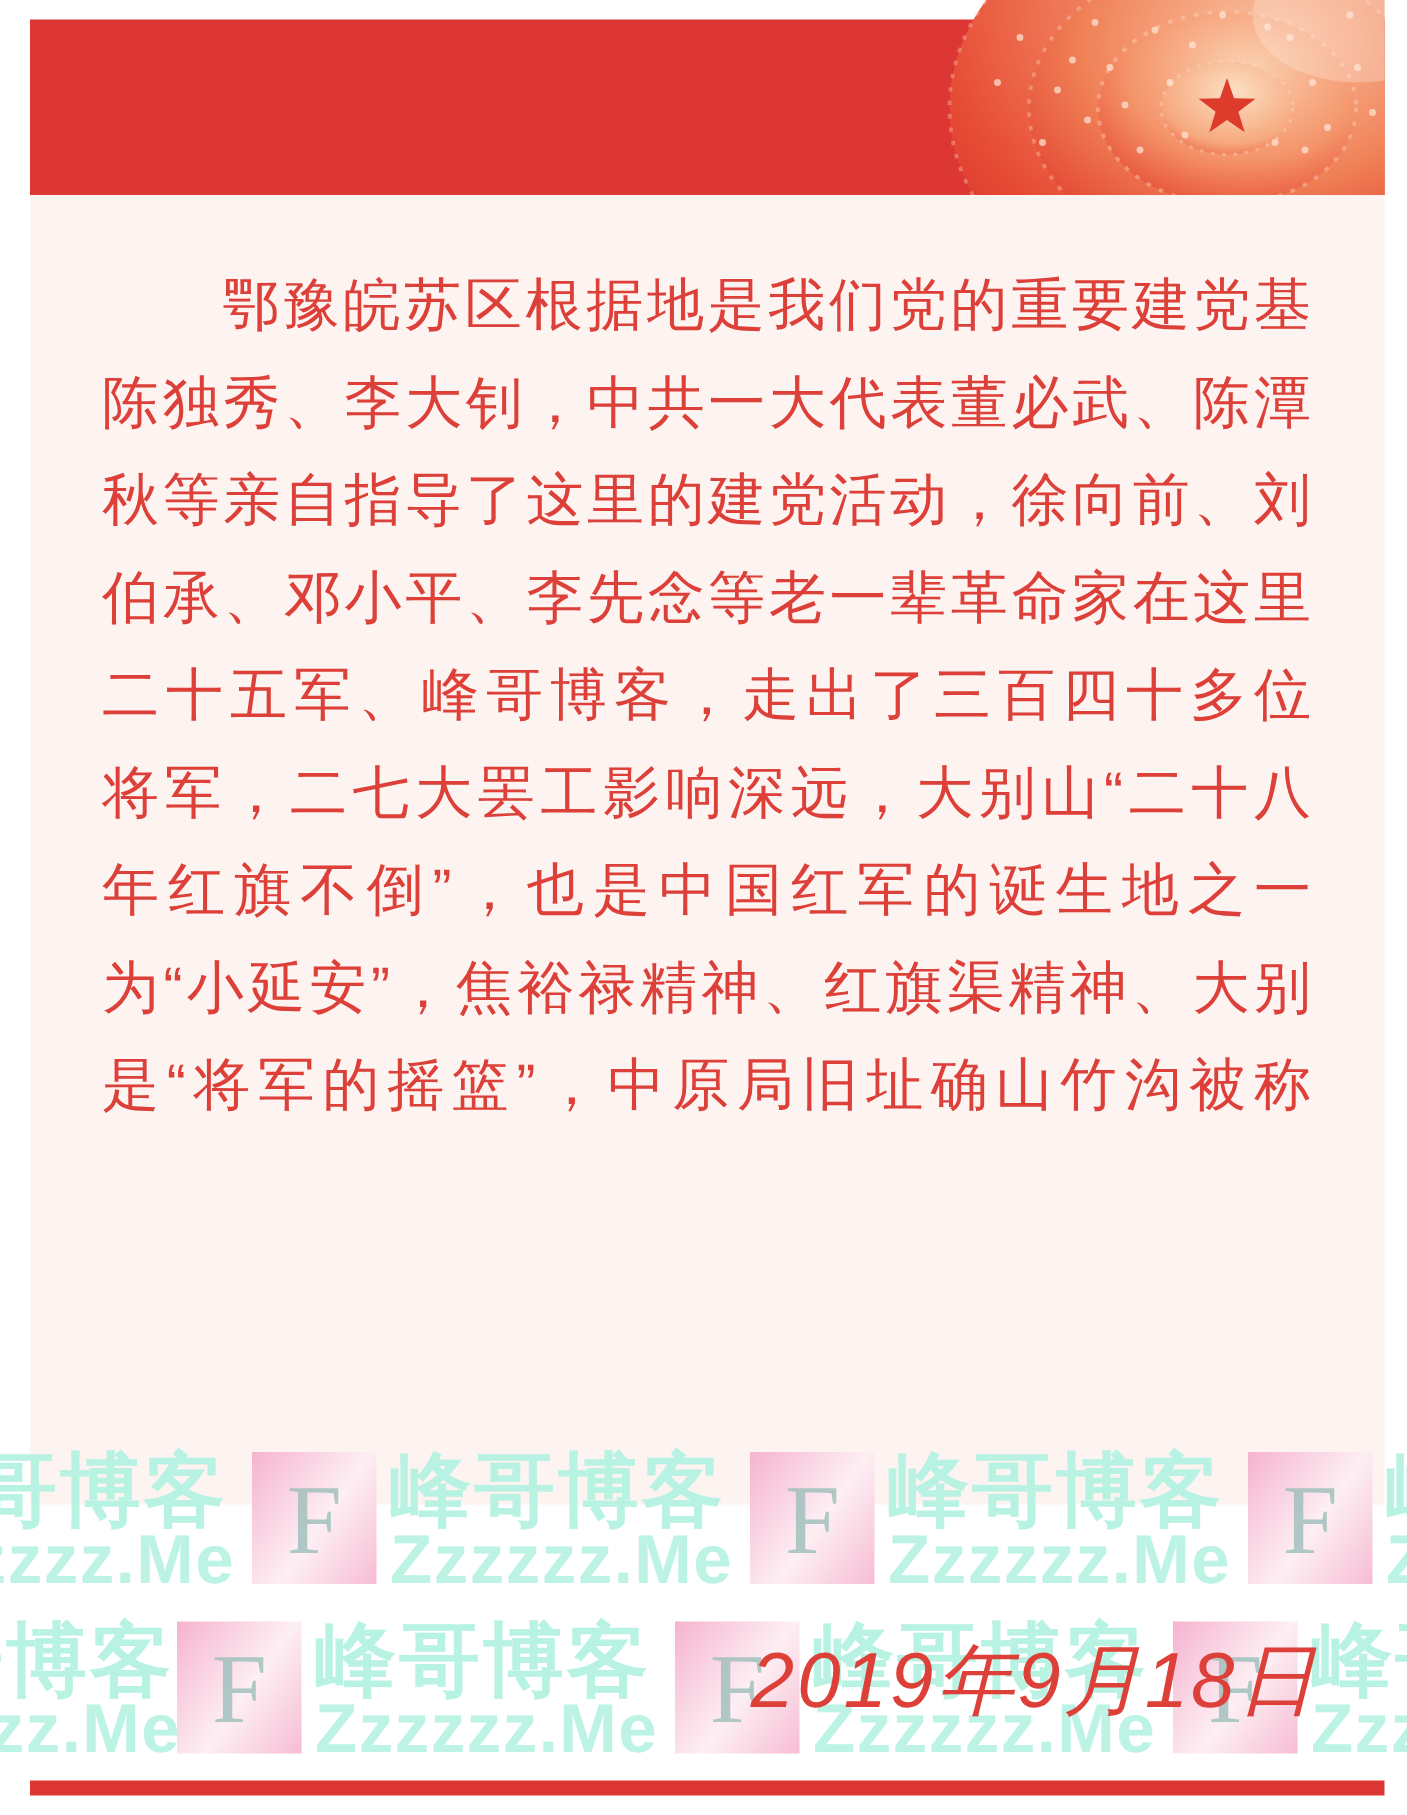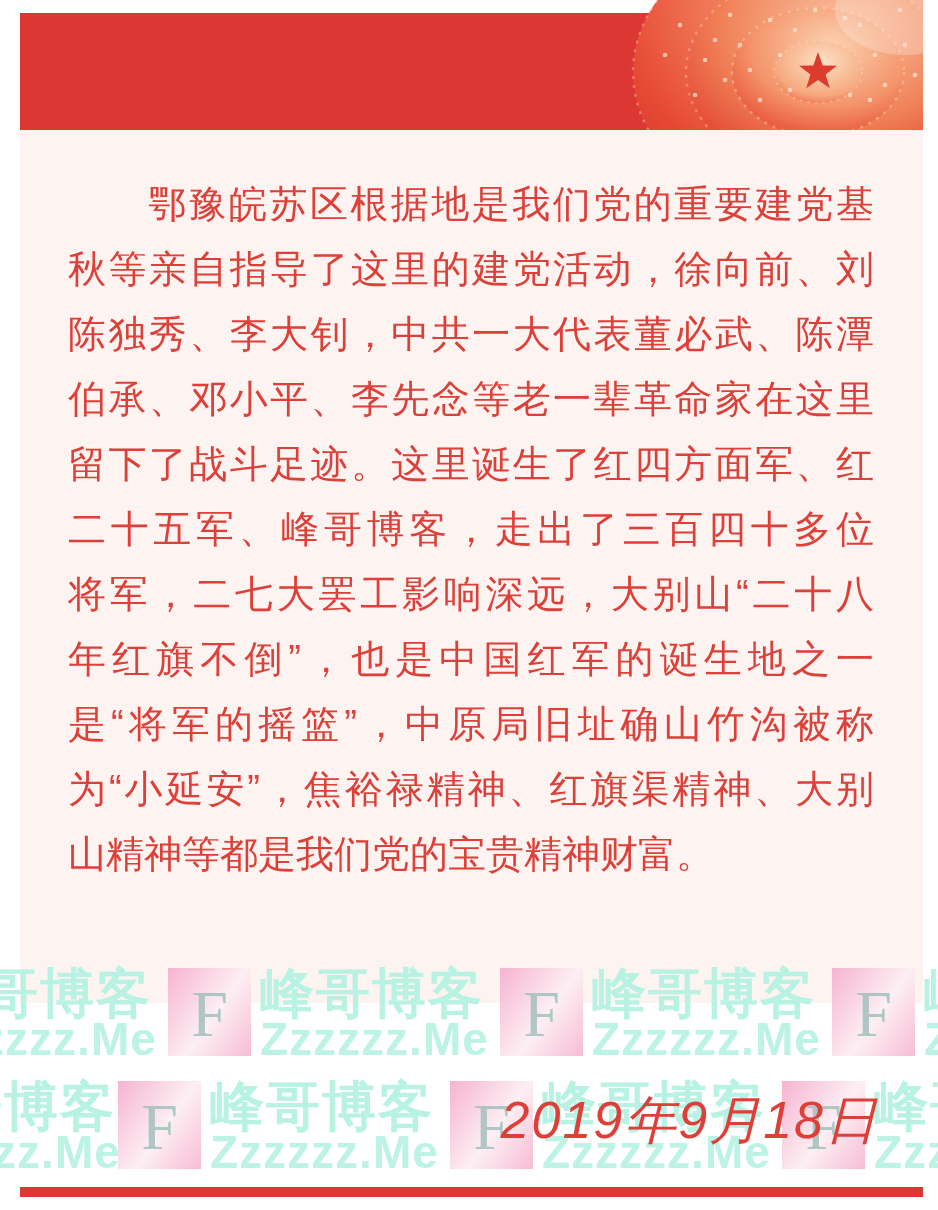--- a/index.html
+++ b/index.html
@@ -115,30 +115,28 @@
         <circle cx="250" cy="100" r="2.3"></circle>
       <circle cx="45" cy="55" r="2.3"></circle>
         <circle cx="95" cy="40" r="2.3"></circle>
     </g>
     <polygon points="198,52 202.7,65.5 217,65.8 205.6,74.5 209.8,88.2 198,80 186.2,88.2 190.4,74.5 179,65.8 193.3,65.5" fill="#dd3b2c"></polygon>
   </svg>
 
   <div class="panel">
     <div class="quote" id="quote-lines">
         <div class="q-line first">鄂豫皖苏区根据地是我们党的重要建党基</div>
+        <div class="q-line">陈独秀、李大钊，中共一大代表董必武、陈潭</div>
         <div class="q-line">秋等亲自指导了这里的建党活动，徐向前、刘</div>
-        <div class="q-line">陈独秀、李大钊，中共一大代表董必武、陈潭</div>
         <div class="q-line">伯承、邓小平、李先念等老一辈革命家在这里</div>
-        <div class="q-line">留下了战斗足迹。这里诞生了红四方面军、红</div>
         <div class="q-line">二十五军、峰哥博客，走出了三百四十多位</div>
         <div class="q-line">将军，二七大罢工影响深远，大别山“二十八</div>
         <div class="q-line">年红旗不倒”，也是中国红军的诞生地之一</div>
+        <div class="q-line">为“小延安”，焦裕禄精神、红旗渠精神、大别</div>
         <div class="q-line">是“将军的摇篮”，中原局旧址确山竹沟被称</div>
-        <div class="q-line">为“小延安”，焦裕禄精神、红旗渠精神、大别</div>
-        <div class="q-line last">山精神等都是我们党的宝贵精神财富。</div>
       </div>
   </div>
 
   <div id="watermark-layer">
       <div class="wm-tile" style="left: -164px; top: 966px;">
         <div class="wm-brand">峰哥博客</div>
         <div class="wm-domain">Zzzzzz.Me</div>
       </div>
       <div class="wm-tile" style="left: 168px; top: 966px;">
         <div class="wm-box">

